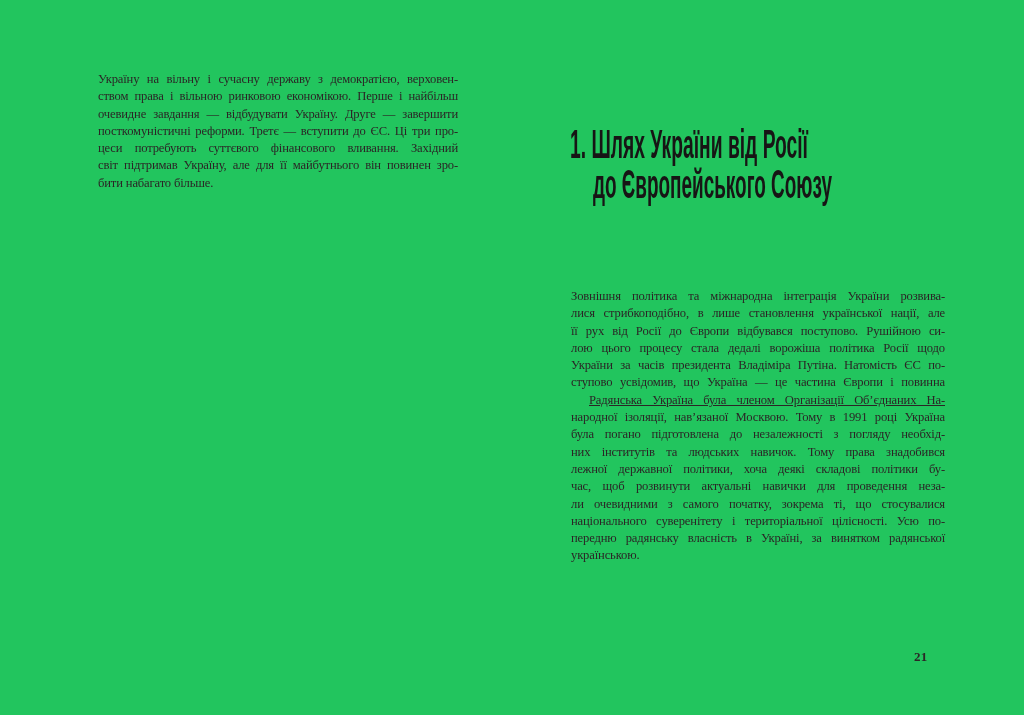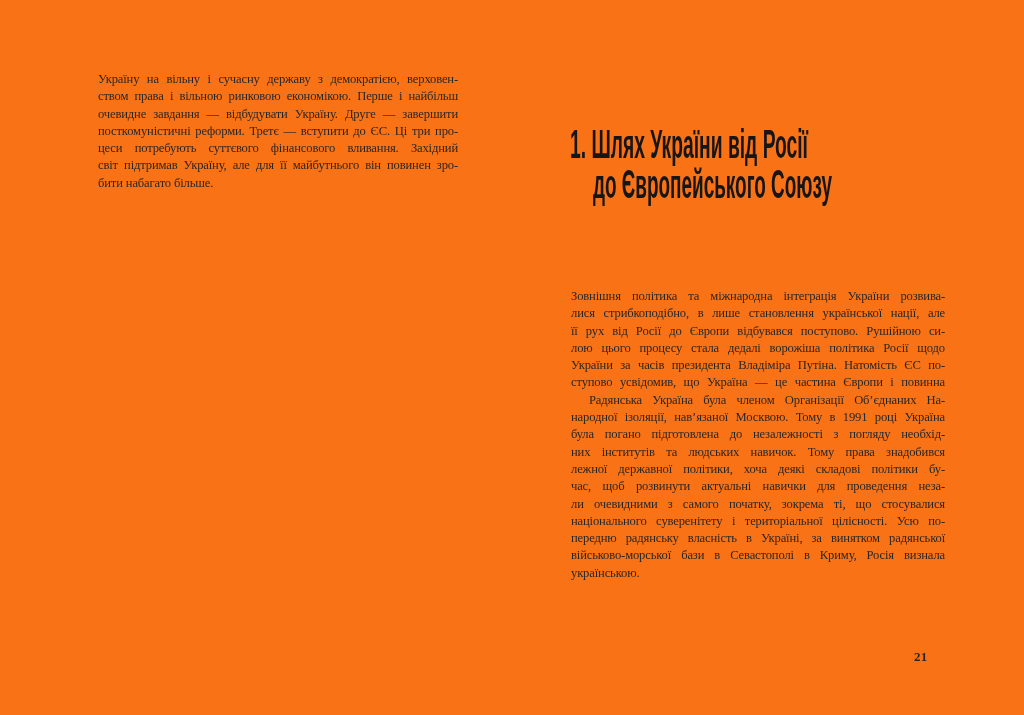--- a/index.html
+++ b/index.html
@@ -1,35 +1,35 @@
 <!DOCTYPE html>
 <html><head>
 <meta charset="utf-8">
 <style>
   html, body { margin: 0; padding: 0; background: #ffffff; }
   .spread {
     position: relative;
     width: 1024px;
     height: 715px;
-    background: #f97316;
+    background: #22c55e;
     overflow: hidden;
     font-family: "Liberation Serif", serif;
     color: #2b2626;
   }
   .body-block {
     position: absolute;
     font-size: 12.6px;
     line-height: 17.3px;
     letter-spacing: -0.15px;
   }
   .left-col  { left: 98px;  top: 71px;  width: 360px; }
   .right-col { left: 571px; top: 288px; width: 374px; }
   .line { text-align: justify; text-align-last: justify; }
   .line.last { text-align-last: left; }
-  .line.indent { text-indent: 18px; }
+  .line.indent { text-indent: 18px; text-decoration: underline; }
   .title-svg { position: absolute; left: 570px; top: 120px; overflow: visible; }
   .title-line {
     font-family: "Liberation Sans", sans-serif;
     font-weight: 700;
     font-size: 41px;
     fill: #171515;
   }
   .page-number {
     position: absolute;
     left: 914px;
@@ -74,20 +74,19 @@
         <div class="line">ступово усвідомив, що Україна — це частина Європи і повинна</div>
         <div class="line indent">Радянська Україна була членом Організації Об’єднаних На-</div>
         <div class="line">народної ізоляції, нав’язаної Москвою. Тому в 1991 році Україна</div>
         <div class="line">була погано підготовлена до незалежності з погляду необхід-</div>
         <div class="line">них інститутів та людських навичок. Тому права знадобився</div>
         <div class="line">лежної державної політики, хоча деякі складові політики бу-</div>
         <div class="line">час, щоб розвинути актуальні навички для проведення неза-</div>
         <div class="line">ли очевидними з самого початку, зокрема ті, що стосувалися</div>
         <div class="line">національного суверенітету і територіальної цілісності. Усю по-</div>
         <div class="line">передню радянську власність в Україні, за винятком радянської</div>
-        <div class="line">військово-морської бази в Севастополі в Криму, Росія визнала</div>
         <div class="line last">українською.</div>
       </div>
 
     <div class="page-number">21</div>
   </div>
 
 </div>
 
 </body></html>

